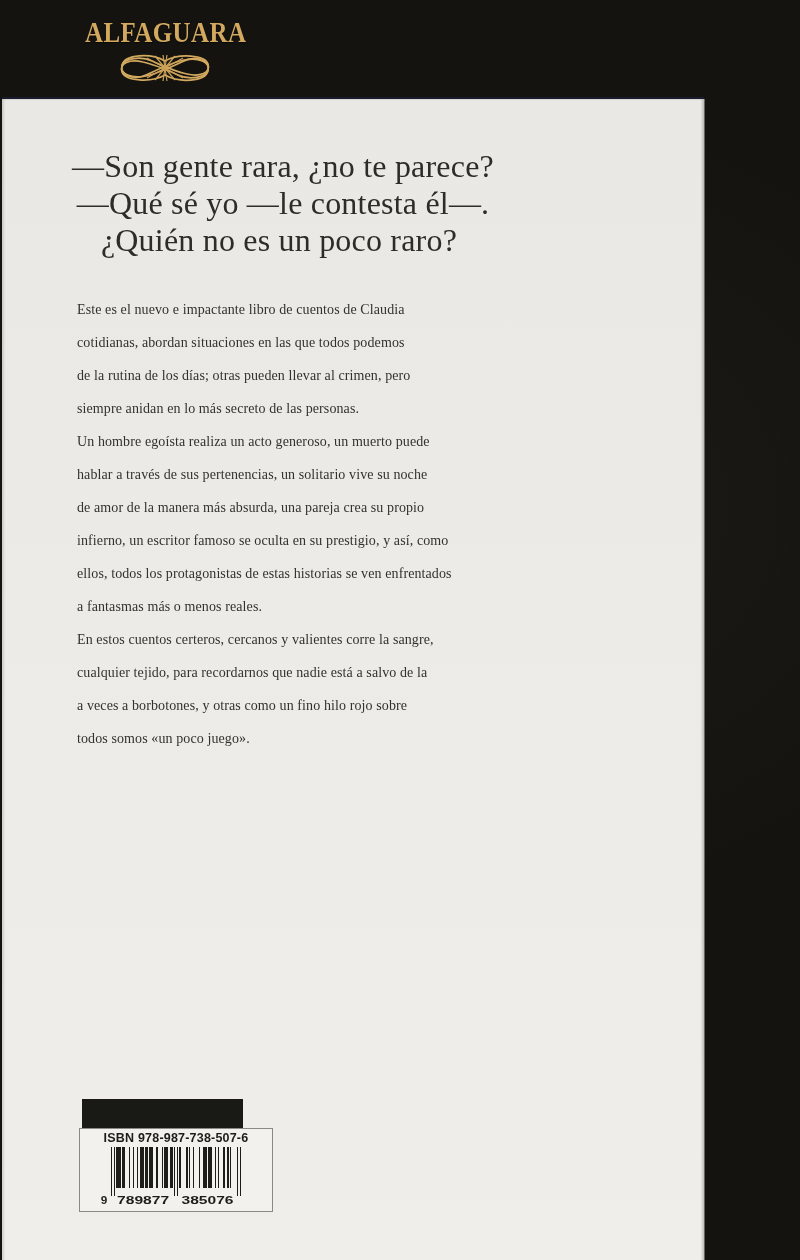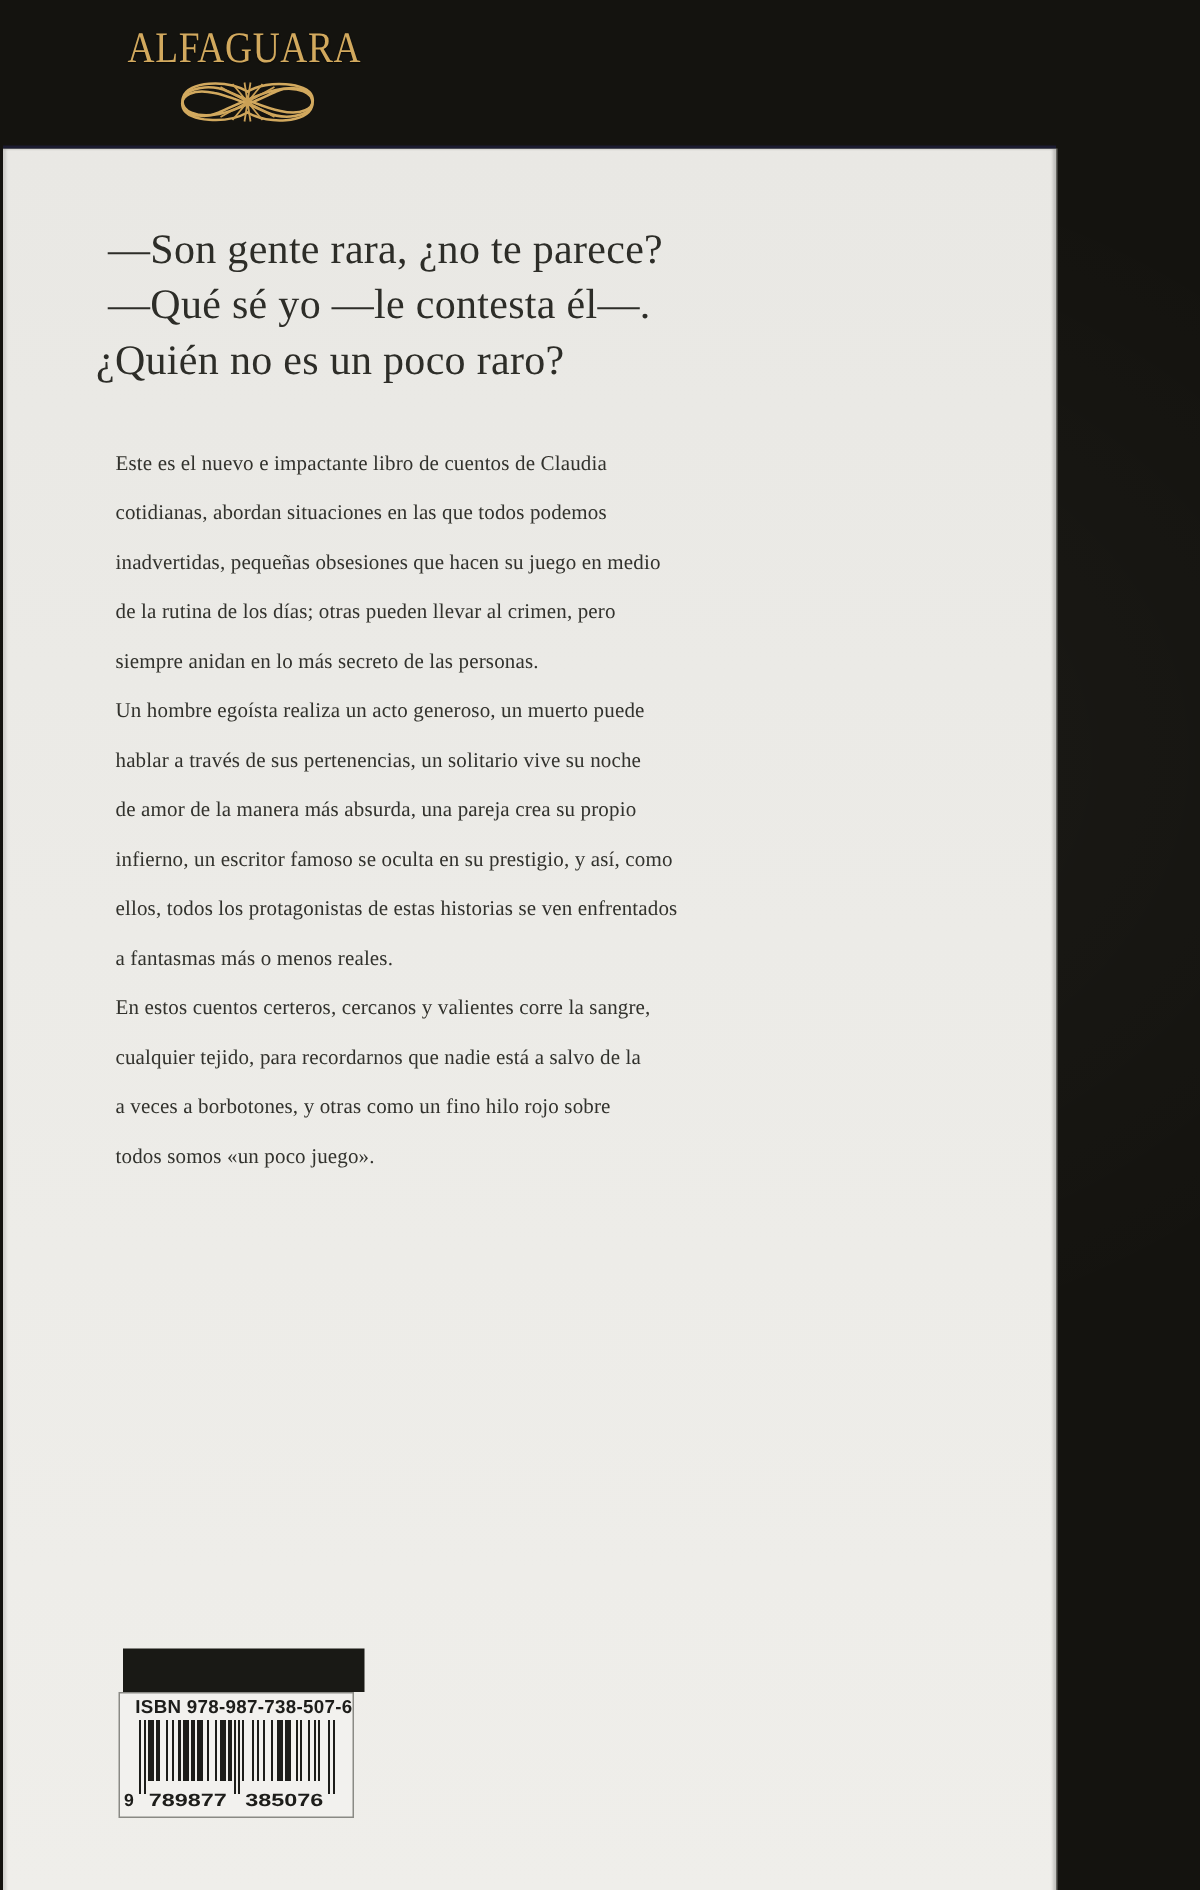--- a/index.html
+++ b/index.html
@@ -18,21 +18,21 @@
   .cover{
     position:relative;
     width:800px;height:1260px;
     background:
       radial-gradient(ellipse 900px 700px at 60% 40%, rgba(255,255,255,0.035), rgba(0,0,0,0) 60%),
       var(--bg);
     overflow:hidden;
   }
   
   .logo{
-    position:absolute;left:85px;top:16px;width:200px;
+    position:absolute;left:85px;top:16px;width:200px;font-weight:bold;
   }
   .logo .wordmark{
     display:inline-block;
     font-family:"Liberation Serif", serif;
     font-size:29px;
     letter-spacing:0.5px;
     color:var(--gold);
     transform:scaleX(0.86);
     transform-origin:left top;
     text-shadow:0 1px 1px rgba(0,0,0,0.6);
@@ -48,44 +48,45 @@
     border-top:2px solid #1b1b30;
     box-shadow:inset -2px 0 2px rgba(0,0,0,0.18), inset 2px 0 2px rgba(0,0,0,0.12);
   }
   .panel::after{ 
     content:"";position:absolute;right:-1px;top:0;width:1px;height:100%;
     background:rgba(255,255,250,0.35);
   }
   
   .quote{
     position:absolute;left:64px;top:146px;
-    font-size:28px;line-height:37px;
+    font-size:32px;line-height:37px;
     color:#2d2d28;
     letter-spacing:0.2px;
+    text-align:center;
   }
   .quote .line{padding-left:8px;}
   .quote .line:last-child{padding-left:0;}
   
   .synopsis{
     position:absolute;left:77px;top:291px;width:610px;
     font-size:14px;line-height:33px;
     color:var(--ink);
     letter-spacing:0.1px;
   }
   
   .barcode-band{
     position:absolute;left:82px;top:1097px;width:161px;height:29px;
     background:#191915;
   }
   .barcode-box{
-    position:absolute;left:79px;top:1126px;width:157px;height:84px;
+    position:absolute;left:79px;top:1126px;width:194px;height:84px;
     background:#f2f1ee;
     border:1px solid #8a8a85;
     box-sizing:border-box;
-    text-align:right;
+    text-align:center;
   }
   .isbn-text{
     font-family:"Liberation Sans", sans-serif;
     font-size:12.5px;font-weight:700;
     color:#1d1d1a;
     margin-top:2px;
     letter-spacing:0.2px;
     white-space:nowrap;
   }
   .ean svg{display:block;margin:1px auto 0 auto;}
@@ -118,21 +119,20 @@
     <div class="quote" style="position:absolute;left:62px;top:49px;">
         <div class="line">—Son gente rara, ¿no te parece?</div>
         <div class="line">—Qué sé yo —le contesta él—.</div>
         <div class="line">¿Quién no es un poco raro?</div>
       </div>
 
     <div class="synopsis" style="position:absolute;left:75px;top:194px;">
       <div>
           <div class="line">Este es el nuevo e impactante libro de cuentos de Claudia</div>
           <div class="line">cotidianas, abordan situaciones en las que todos podemos</div>
-          <div class="line">inadvertidas, pequeñas obsesiones que hacen su juego en medio</div>
           <div class="line">de la rutina de los días; otras pueden llevar al crimen, pero</div>
           <div class="line">siempre anidan en lo más secreto de las personas.</div>
         </div>
       <div>
           <div class="line">Un hombre egoísta realiza un acto generoso, un muerto puede</div>
           <div class="line">hablar a través de sus pertenencias, un solitario vive su noche</div>
           <div class="line">de amor de la manera más absurda, una pareja crea su propio</div>
           <div class="line">infierno, un escritor famoso se oculta en su prestigio, y así, como</div>
           <div class="line">ellos, todos los protagonistas de estas historias se ven enfrentados</div>
           <div class="line">a fantasmas más o menos reales.</div>

